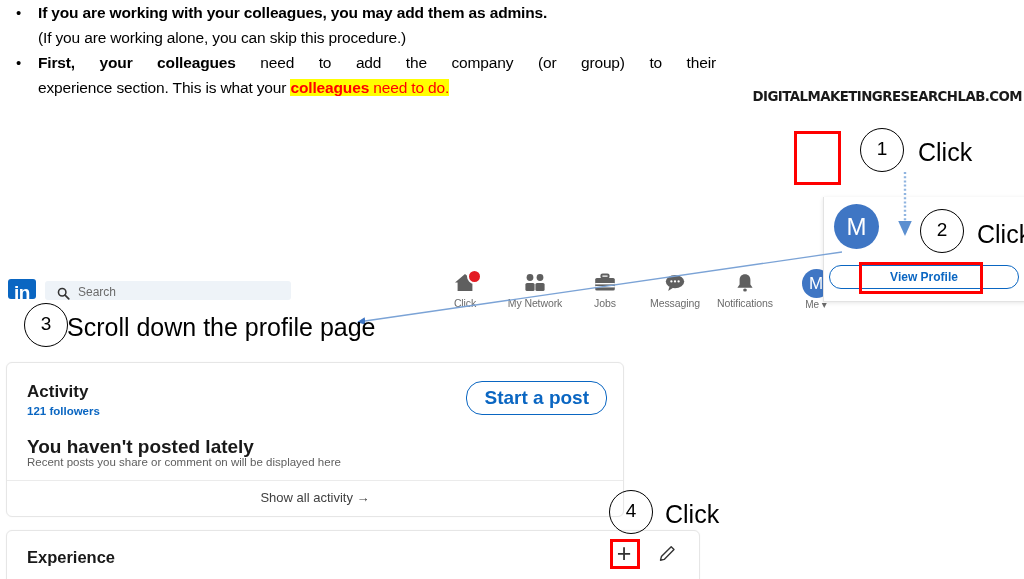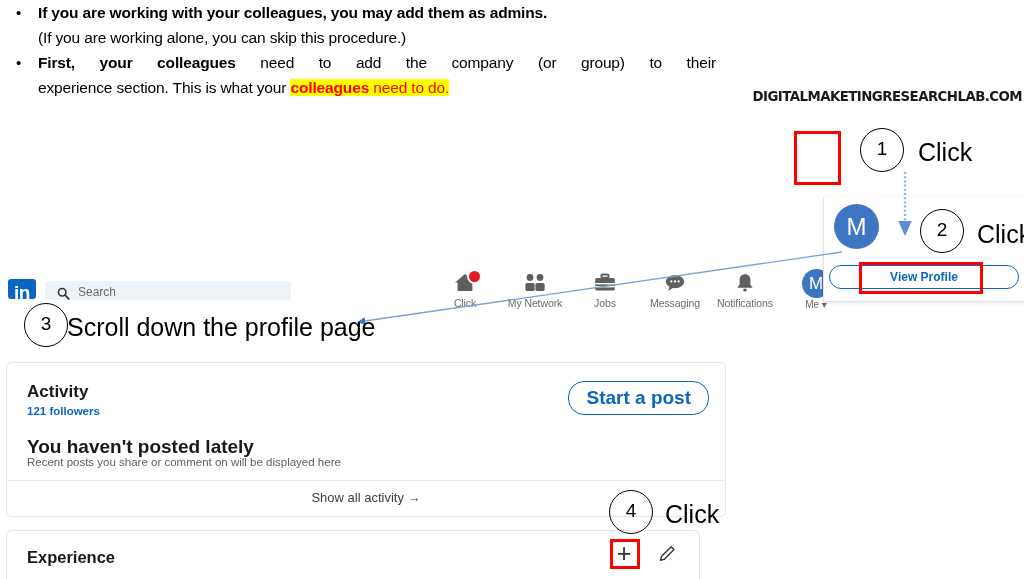--- a/index.html
+++ b/index.html
@@ -282,21 +282,21 @@
     position: absolute;
     background: #fff;
     border: 1px solid #e6e6e6;
     border-radius: 6px;
     box-sizing: border-box;
     box-shadow: 0 0 2px rgba(0,0,0,0.04);
   }
   #activity-card {
     left: 6px;
     top: 362px;
-    width: 720px;
+    width: 618px;
     height: 155px;
   }
   .act-title {
     position: absolute;
     left: 20px;
     top: 19px;
     font-size: 17px;
     font-weight: bold;
     color: #191919;
   }

